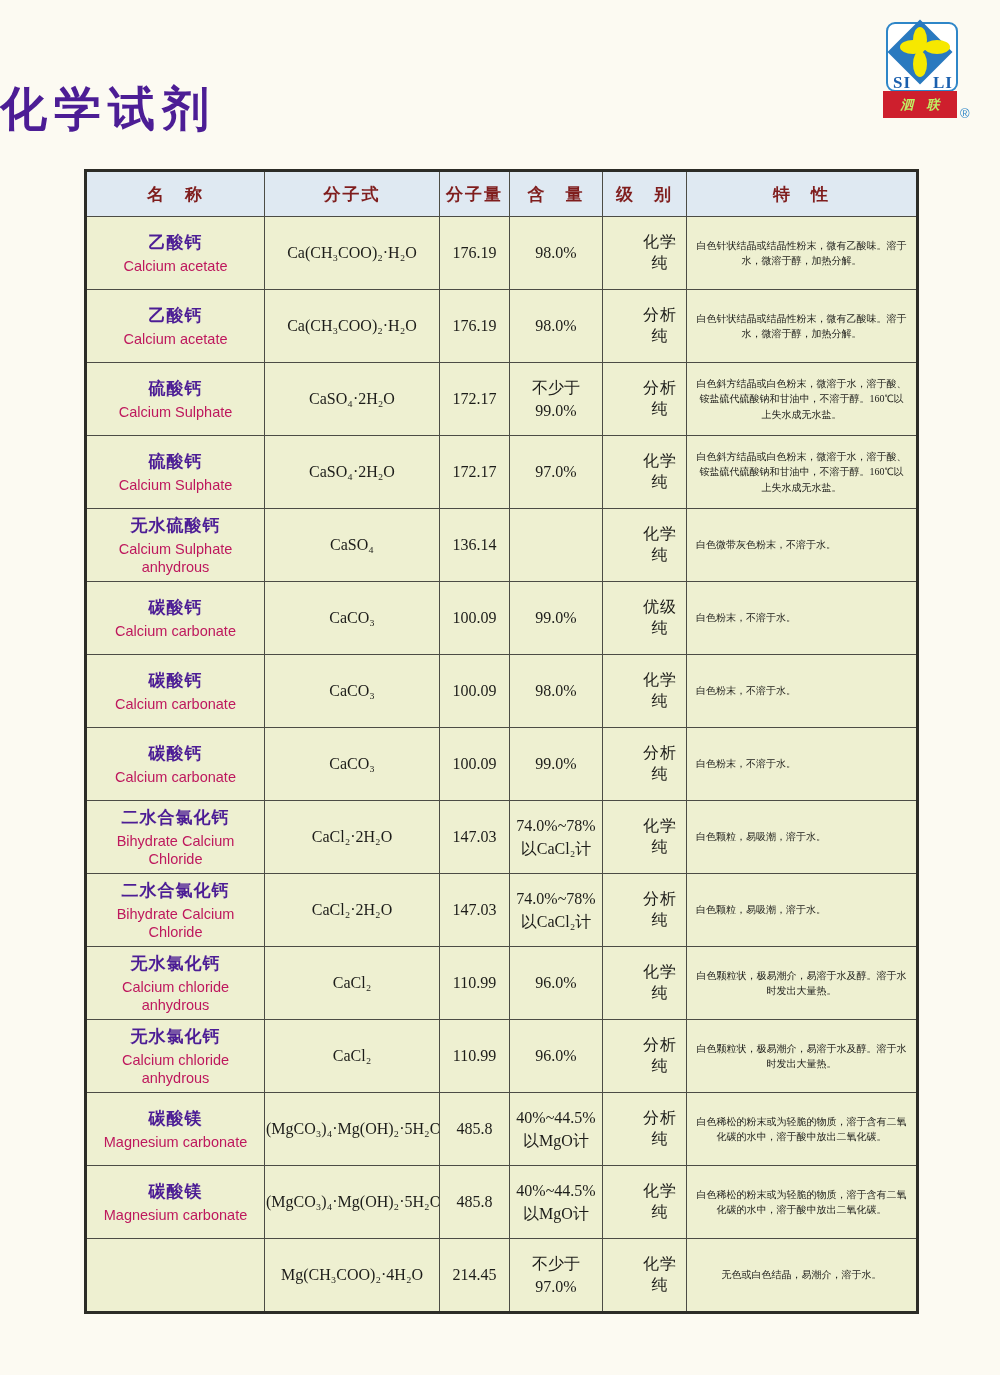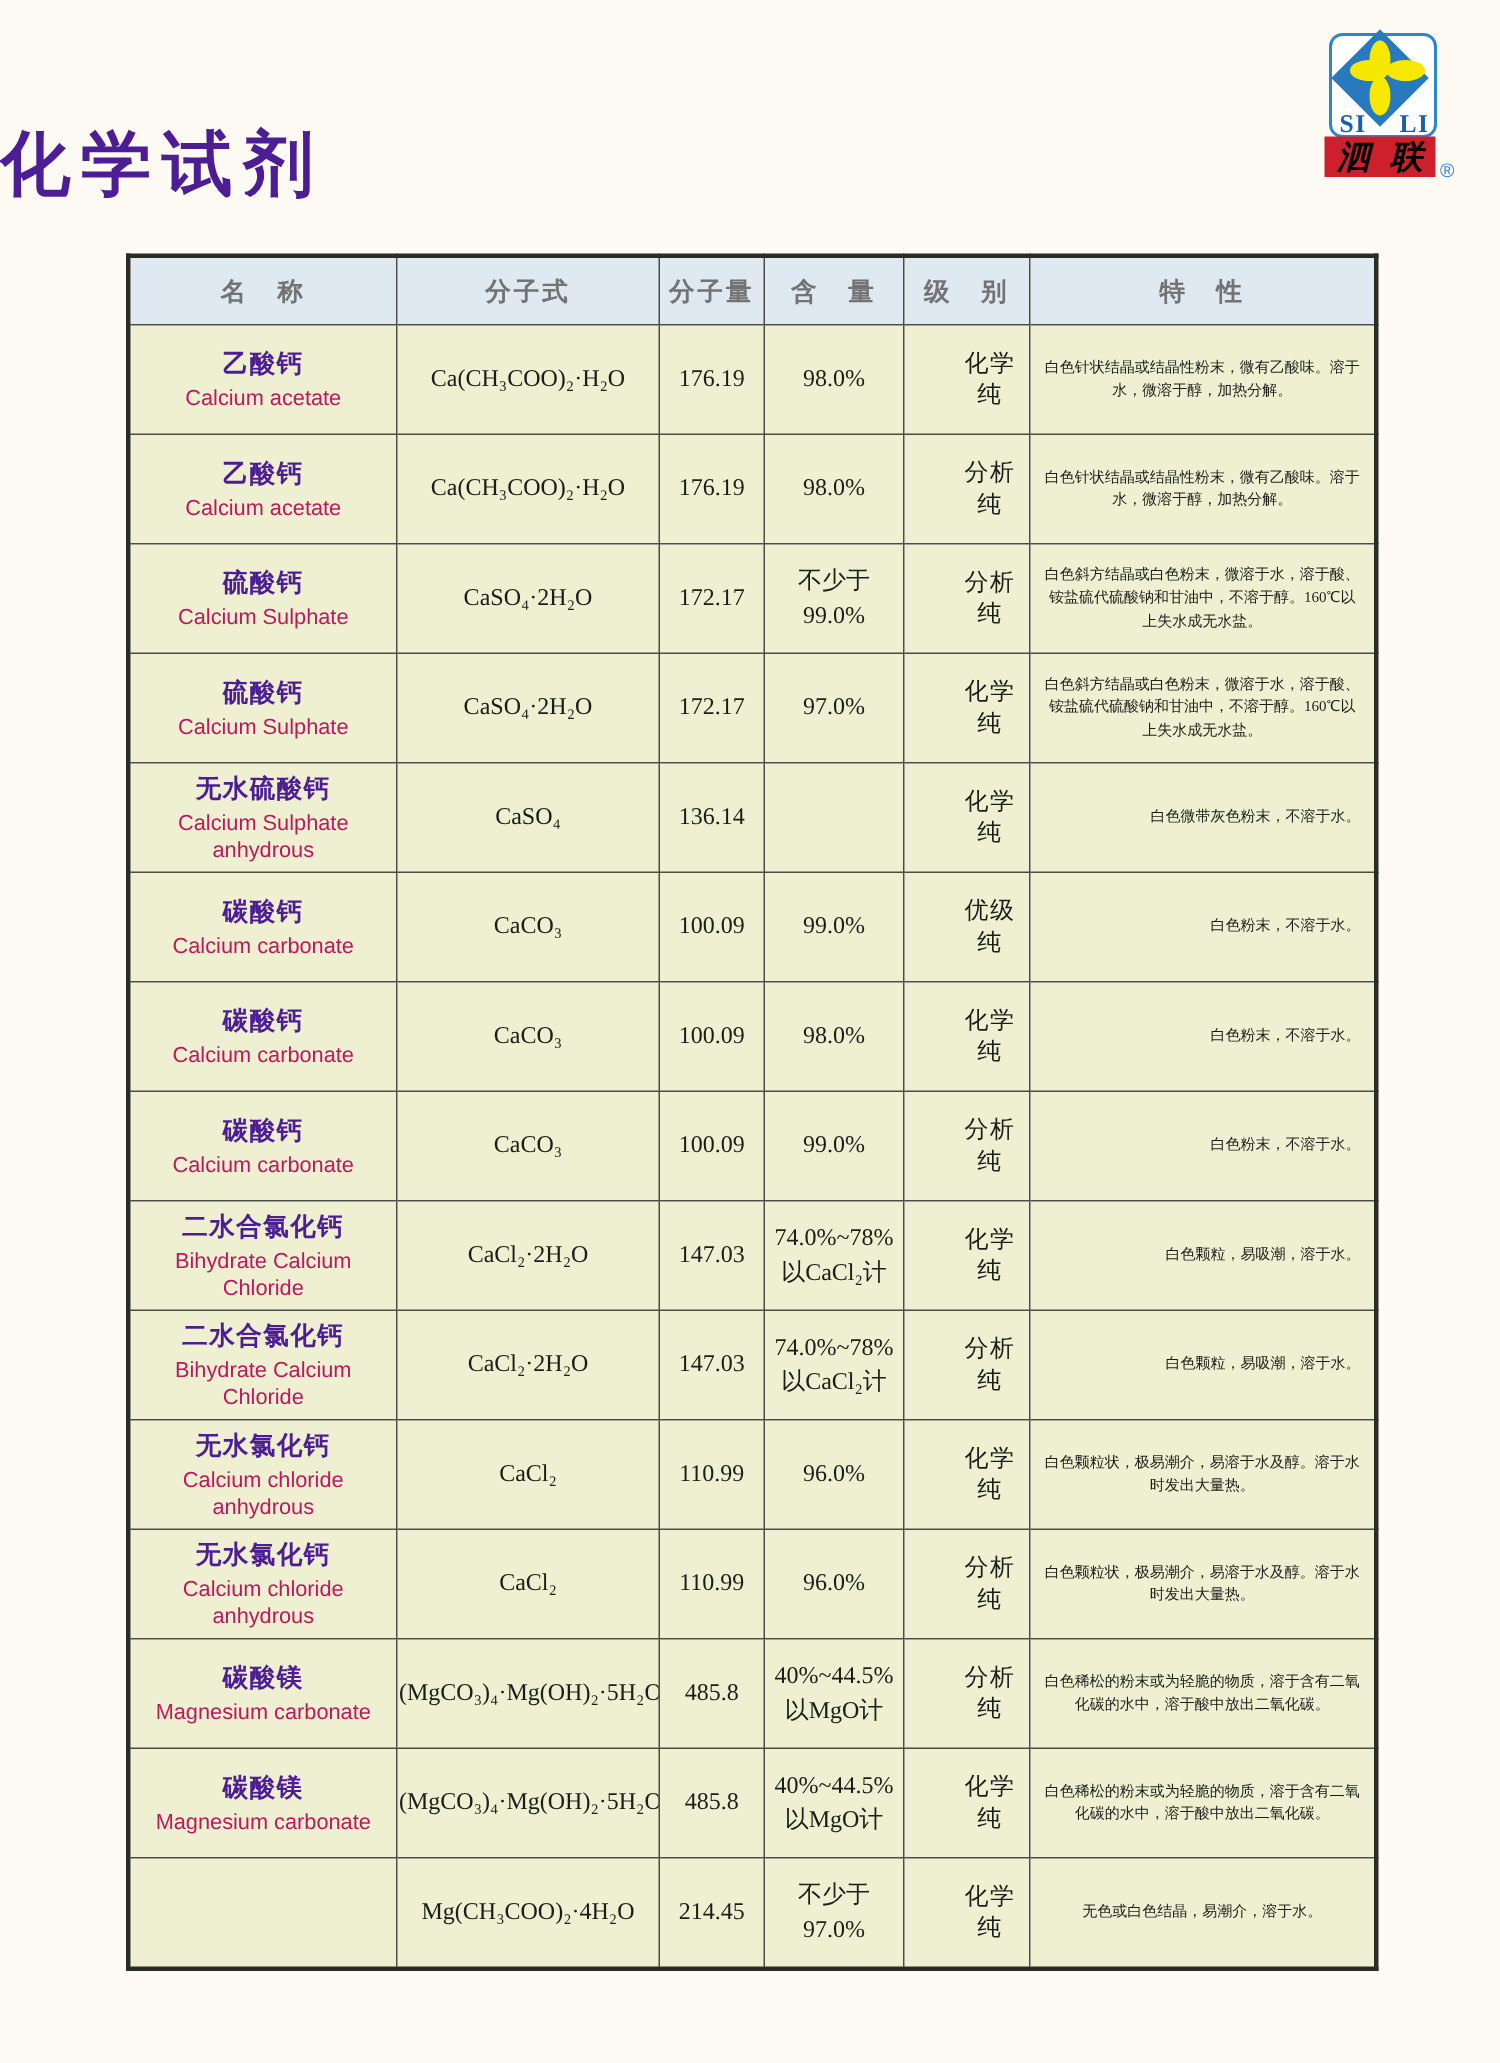--- a/index.html
+++ b/index.html
@@ -38,38 +38,38 @@
     font-family:"Liberation Serif", serif; font-weight:bold;
     font-size:17px; color:#1a5fae; letter-spacing:1px;
   }
   .logo-si { left:25px; } .logo-li { left:65px; }
   .logo-redbox {
     position:absolute; left:15px; top:77px; width:74px; height:27px;
     background:#ce1f2d; display:flex; align-items:center; justify-content:center;
   }
   .logo-brand {
     font-family:"Liberation Serif", serif; font-style:italic; font-weight:bold;
-    font-size:22px; color:#000000; letter-spacing:13px; text-indent:13px;
+    font-size:13px; color:#bef264; letter-spacing:13px; text-indent:13px;
     white-space:nowrap;
   }
   .logo-reg {
     position:absolute; left:92px; top:92px;
     font-size:13px; color:#2e86c8;
   }
 
   
   table.reagents {
     position:absolute; left:84px; top:169px; width:832px;
     border-collapse:collapse; table-layout:fixed;
     border:3px solid #2c2c27;
   }
   .reagents th, .reagents td { border:1px solid #4c4c45; overflow:hidden; }
   .reagents thead th {
     background:#dfe9f2; height:42px;
-    font-size:17px; font-weight:bold; color:#737373; letter-spacing:2px;
+    font-size:17px; font-weight:bold; color:#7f1d1d; letter-spacing:2px;
     text-align:center; vertical-align:middle;
   }
   .reagents tbody td {
     background:#eef0d1; height:64px;
     text-align:center; vertical-align:middle; color:#1c1c19;
   }
   td.name .cn {
     font-size:17px; font-weight:bold; color:#4c1d95; letter-spacing:1px;
     margin-bottom:3px;
   }
@@ -77,21 +77,21 @@
   td.formula, td.mw, td.content, td.grade {
     font-family:"Liberation Serif", serif; font-size:16px;
   }
   td.content { white-space:pre-line; line-height:1.45; }
   td.grade { letter-spacing:1px;padding-left:32px; }
   td.props {
     font-family:"Liberation Serif", serif;
     font-size:10px; line-height:1.55; text-align:left;
     padding:4px 9px; color:#20201c;
   }
-  td.props.short { text-align:right; }
+  td.props.short { text-align:left; }
 </style>
 </head>
 <body>
 
 <div class="logo">
   <div class="logo-frame"></div>
   <div class="logo-diamond"></div>
   <div class="petal n"></div>
   <div class="petal s"></div>
   <div class="petal w"></div>

